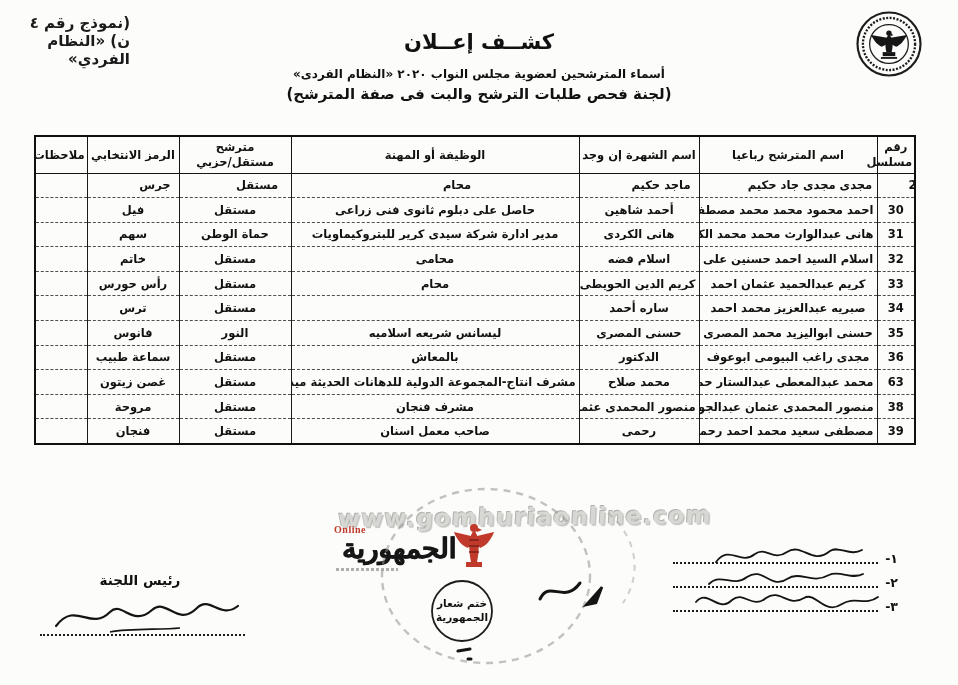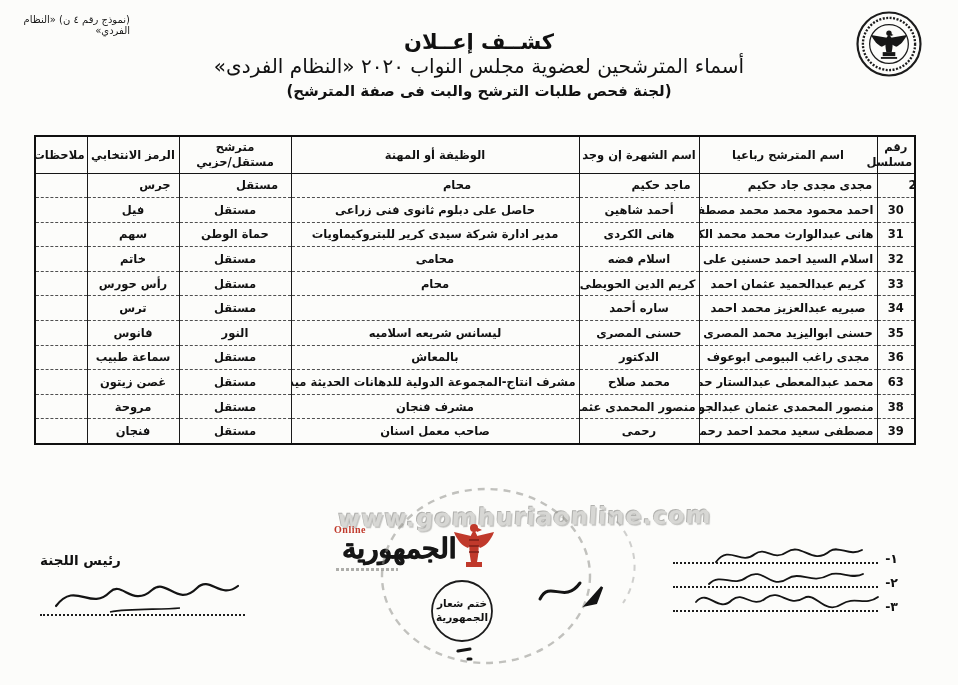--- a/index.html
+++ b/index.html
@@ -8,29 +8,29 @@
     position:relative;
     background:#fcfcfa;
     font-family:"DejaVu Sans", sans-serif;
     color:#111;
     overflow:hidden;
     direction:rtl;
   }
   
   .form-note{
     position:absolute; top:14px; right:828px; left:22px;
-    font-size:10px; font-weight:normal; text-align:right; direction:rtl;
+    font-size:15px; font-weight:bold; text-align:right; direction:rtl;
     color:#1a1a1a;
   }
   
   .seal{ position:absolute; left:848px; top:8px; width:82px; height:72px; }
   
   .titles{ position:absolute; top:30px; left:0; width:958px; text-align:center; direction:rtl; }
   .doc-title{ font-size:21px; font-weight:bold; letter-spacing:.5px; }
-  .doc-subtitle{ font-size:20px; font-weight:normal; }
+  .doc-subtitle{ margin-top:13px; font-size:12px; font-weight:bold; }
   .doc-committee{ margin-top:4px; font-size:15px; font-weight:bold; }
   
   .table-wrap{ position:absolute; top:135px; left:36px; width:880px; }
   table{ width:100%; border-collapse:collapse; table-layout:fixed; direction:rtl; border:2.2px solid #101010; }
   th{
     border:1.8px solid #161616; font-size:11.5px; font-weight:bold;
     height:37px; text-align:center; vertical-align:middle; white-space:pre-line; line-height:1.25;
     padding:1px 2px;
   }
   td{
@@ -69,21 +69,21 @@
   .members-sign{ position:absolute; left:645px; top:544px; width:255px; direction:rtl; }
   .members-sign .sig-title{ font-size:13.5px; font-weight:bold; text-align:center; }
   .sig-row{ position:relative; height:23px; margin-top:1px; direction:rtl; }
   .sig-num{ position:absolute; right:2px; bottom:2px; font-size:12.5px; font-weight:bold; }
   .sig-dots{
     position:absolute; right:22px; bottom:4px; height:0; width:205px;
     border-bottom:2.2px dotted #1c1c1c;
   }
   .sig-squiggle{ position:absolute; right:30px; bottom:0; }
   
-  .chairman{ position:absolute; left:40px; top:552px; width:200px; text-align:left; direction:rtl; }
+  .chairman{ position:absolute; left:40px; top:572px; width:200px; text-align:center; direction:rtl; }
   .chairman .sig-title{ font-size:13.5px; font-weight:bold; }
   .chair-line{ position:relative; height:50px; }
   .chair-dots{ position:absolute; right:-5px; top:46px; width:205px; border-bottom:2.2px dotted #1c1c1c; }
   .chair-squiggle{ position:absolute; right:-10px; top:4px; }
 </style>
 </head>
 <body>
 
 <div class="form-note">(نموذج رقم ٤ ن) «النظام الفردي»</div>
 

